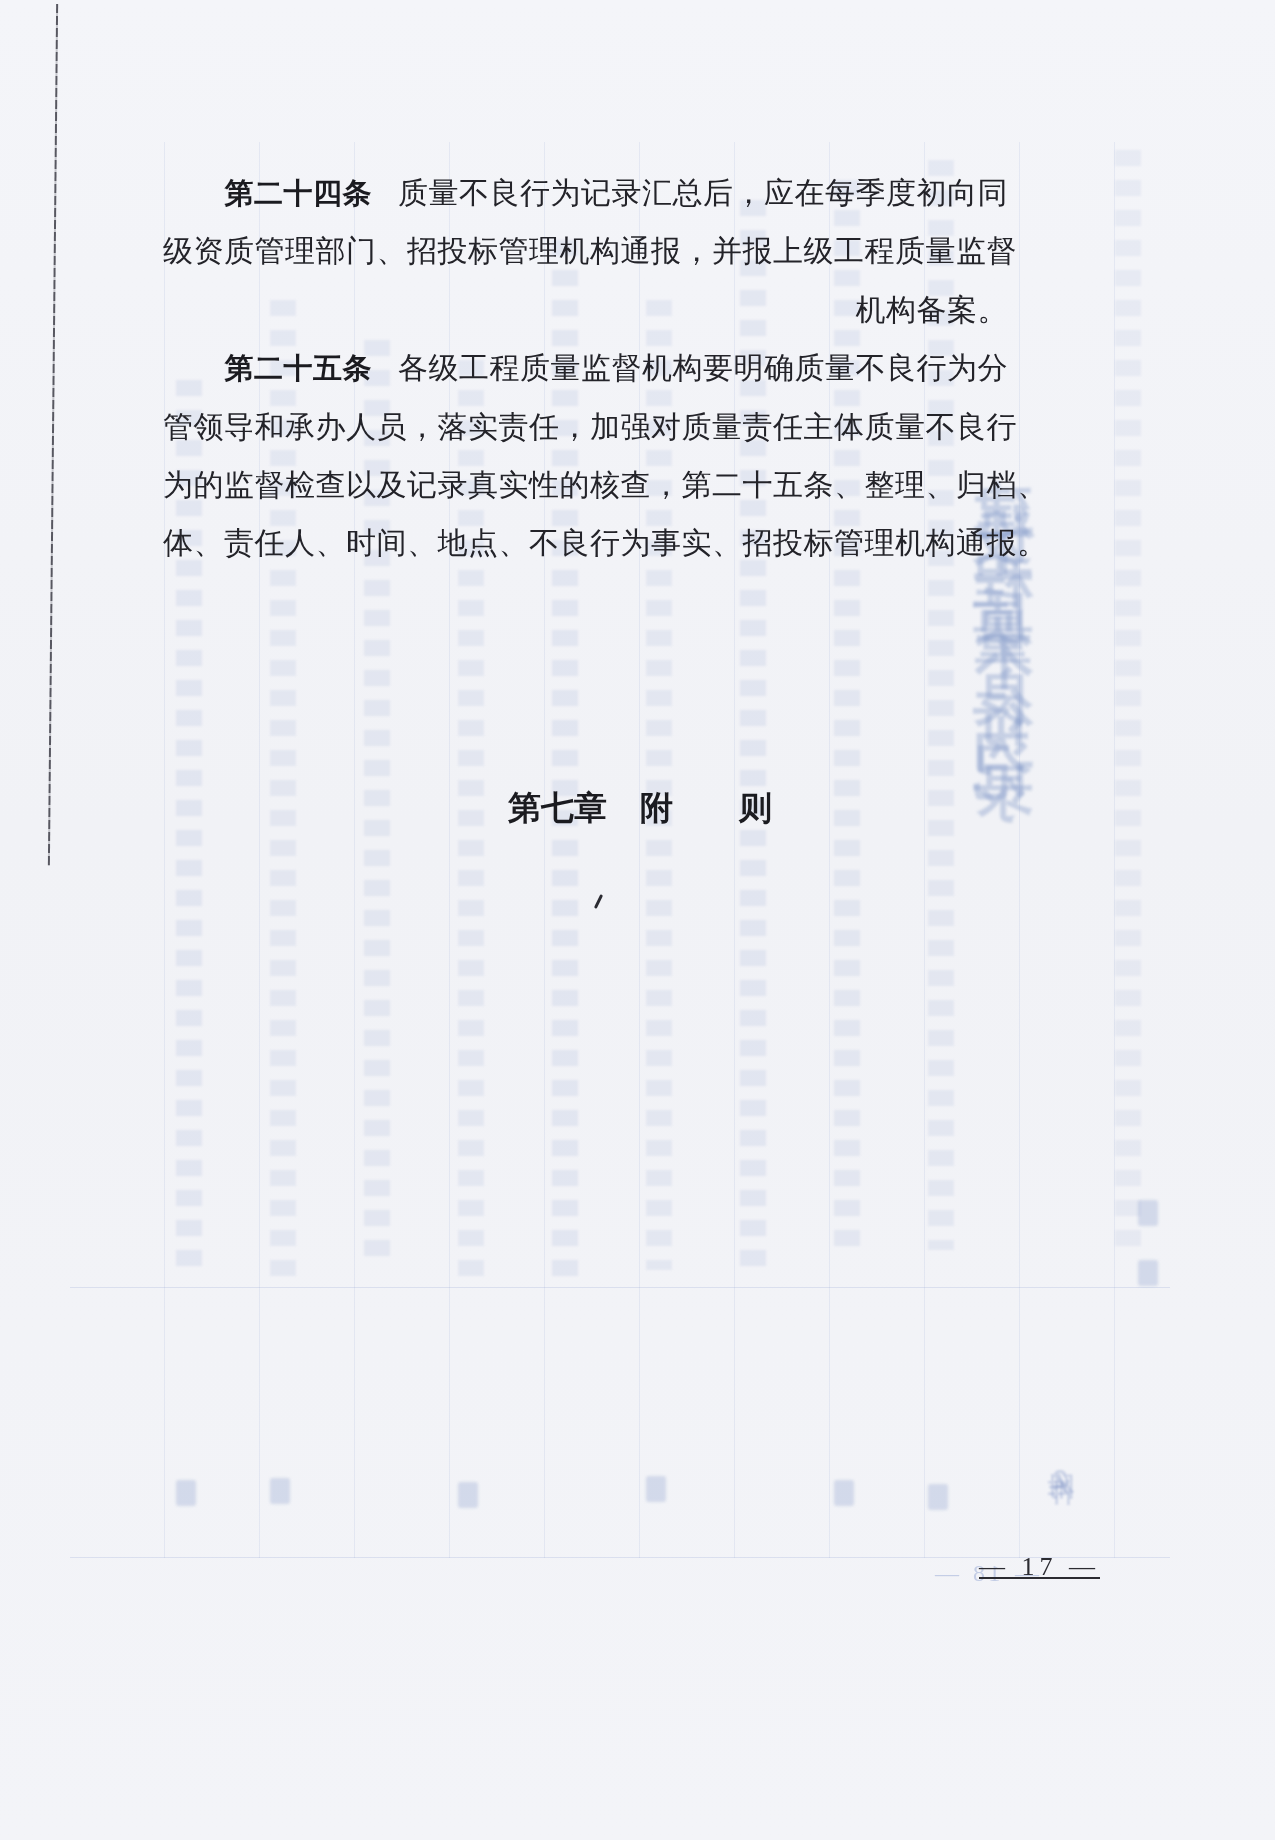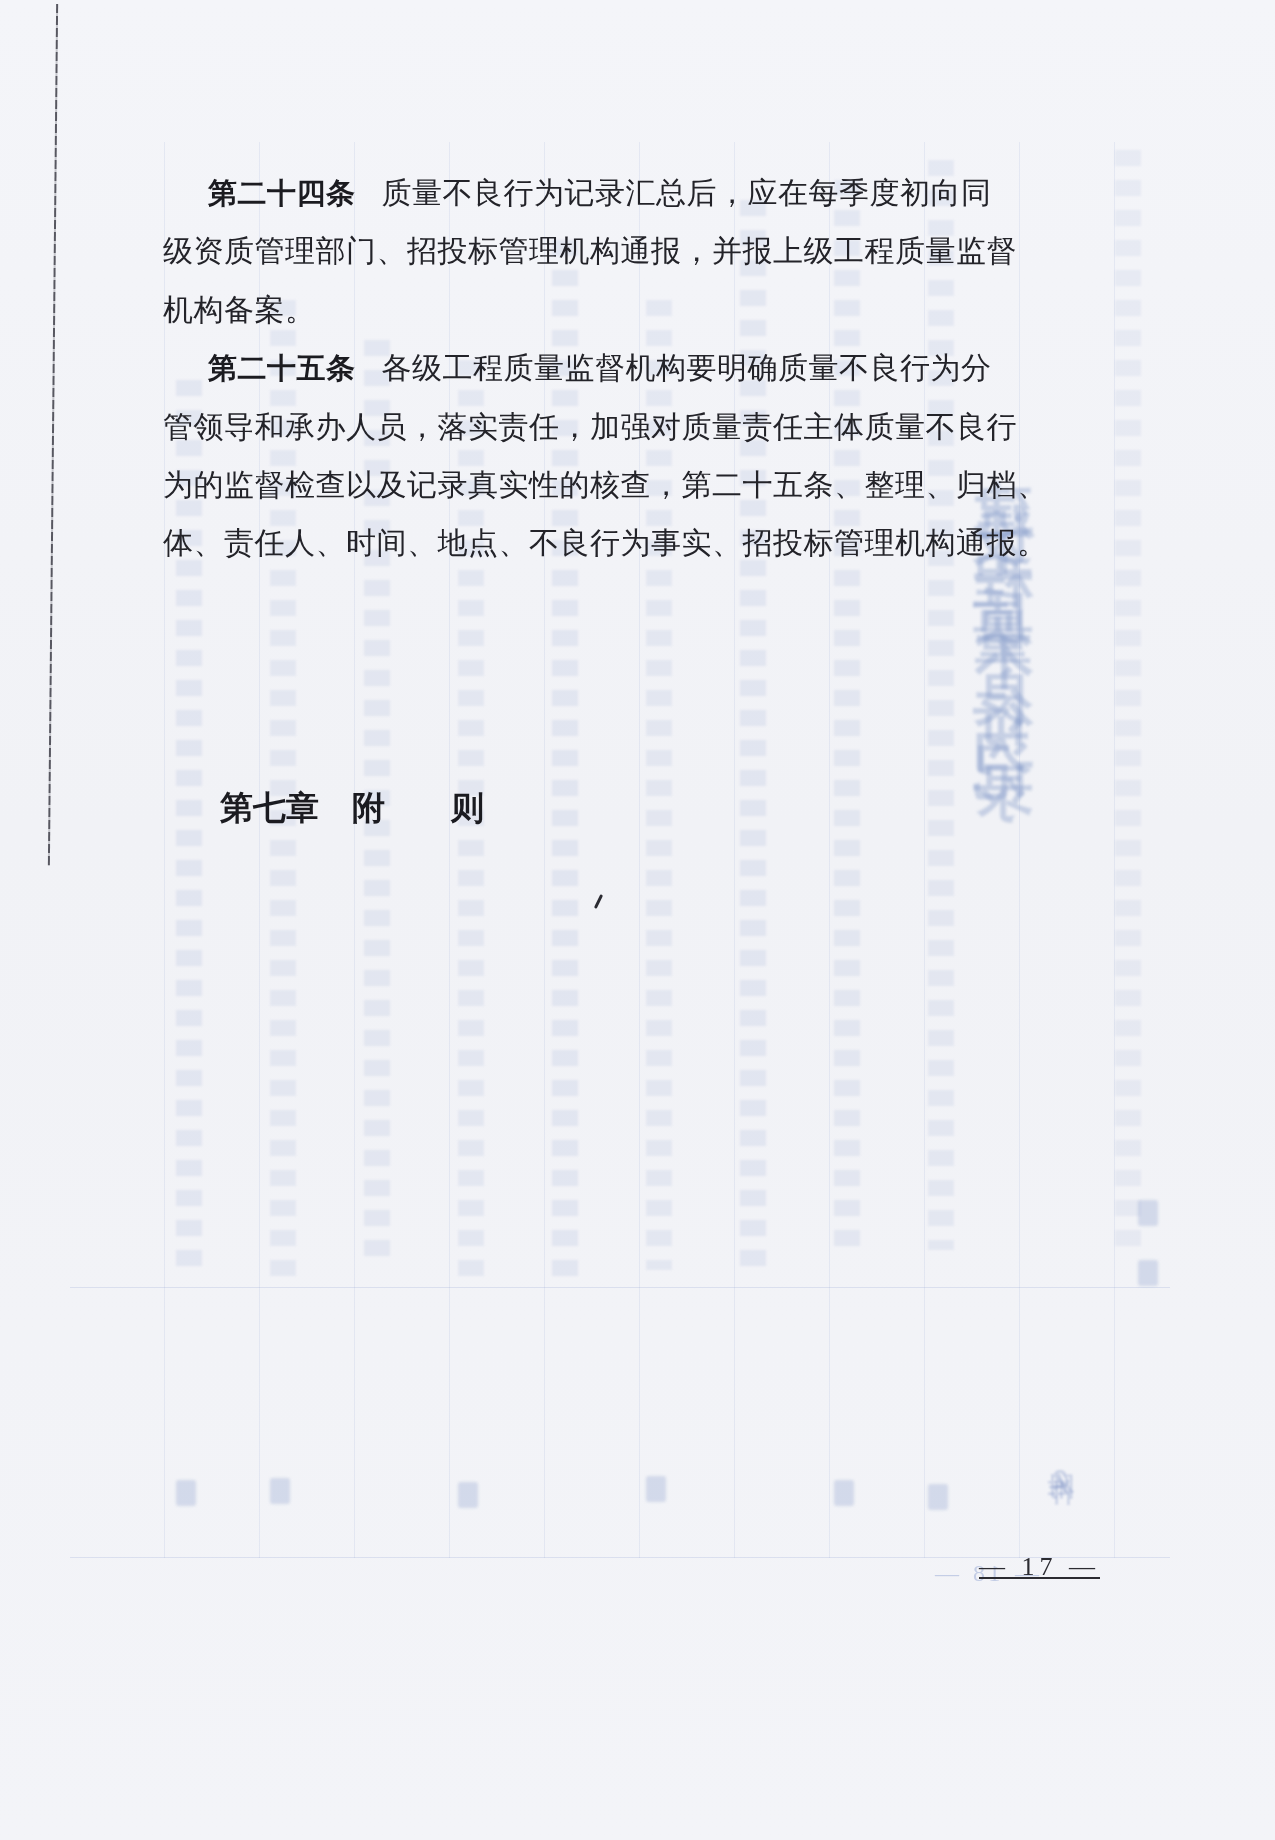--- a/index.html
+++ b/index.html
@@ -58,29 +58,29 @@
 
   
   .scan-line {
     position:absolute; left:52px; top:4px; width:2px; height:862px;
     background:repeating-linear-gradient(180deg,#3c3c46 0 9px, rgba(60,60,72,0.3) 9px 12px);
     transform:rotate(0.55deg); opacity:0.85; z-index:3;
   }
 
   
   .ink { position:absolute; z-index:2; }
-  .body-text { left:163px; top:164px; width:845px; }
+  .body-text { left:163px; top:164px; width:845px;text-align:right; }
   .line { height:58.4px; line-height:58.4px; font-size:30px; letter-spacing:0.5px; white-space:nowrap; }
   .line.indent { padding-left:45px; }
   .lead { font-weight:700; color:#1b1b20; margin-right:26px; font-family:"Liberation Sans", sans-serif; font-size:29px; }
   .lead:empty { display:none; margin:0; }
 
   .chapter-heading {
     left:220px; top:788px; width:840px;
-    font-weight:700; color:#1b1b20;
+    text-align:center; font-weight:700; color:#1b1b20;
     font-size:33px; line-height:40px; white-space:pre;
     font-family:"Liberation Sans", sans-serif;
   }
 
   .articles { left:163px; top:916px; width:845px; }
 
   .stray-mark {
     position:absolute; left:597px; top:894px; width:3px; height:15px;
     background:#2b2b32; border-radius:2px; transform:rotate(26deg); z-index:2;
   }

